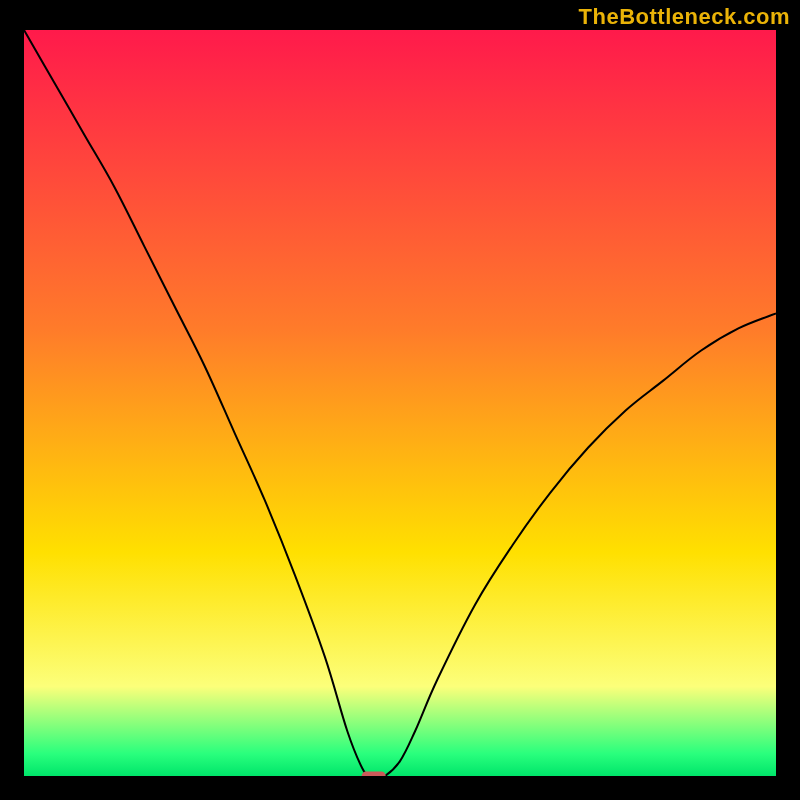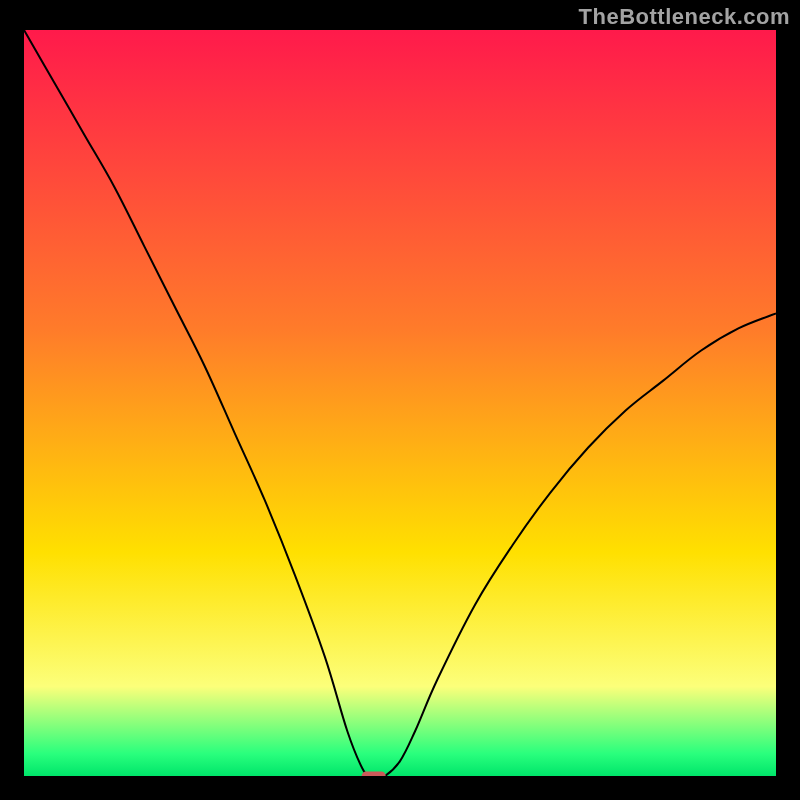--- a/index.html
+++ b/index.html
@@ -14,21 +14,21 @@
   .frame {
     position: relative;
     width: 800px;
     height: 800px;
     background: #000;
   }
   .watermark {
     position: absolute;
     top: 4px;
     right: 10px;
-    color: #a3a3a3;
+    color: #eab308;
     font-size: 22px;
     font-weight: 600;
     letter-spacing: 0.5px;
     user-select: none;
   }
   .plot {
     position: absolute;
     left: 24px;
     top: 30px;
     width: 752px;

